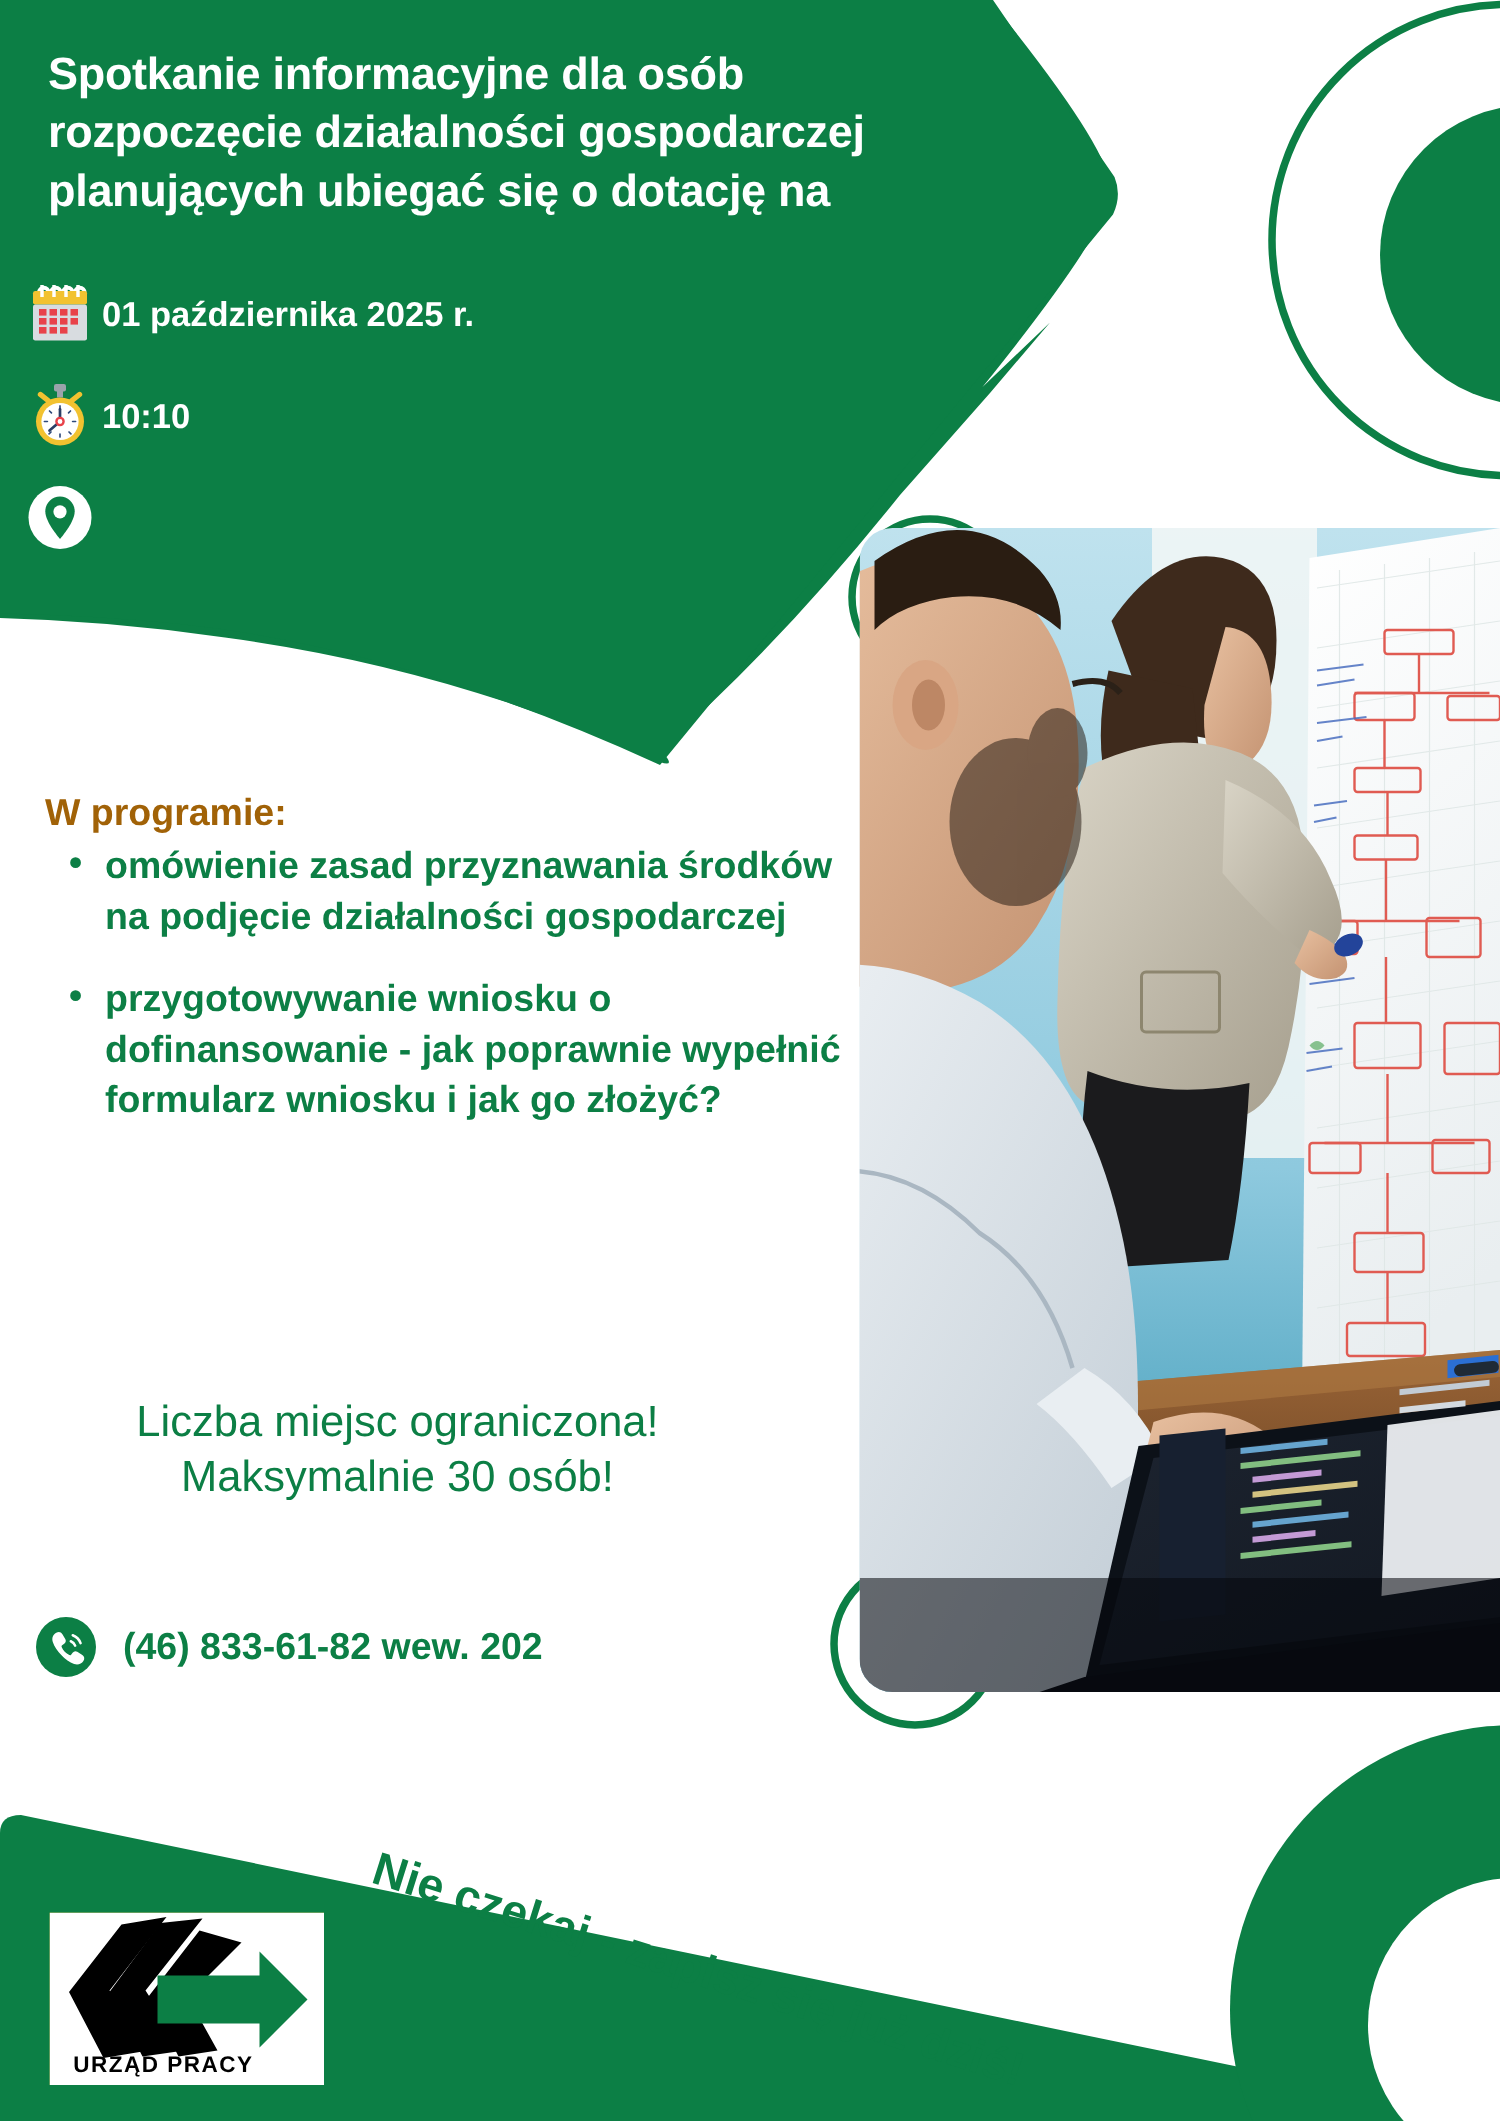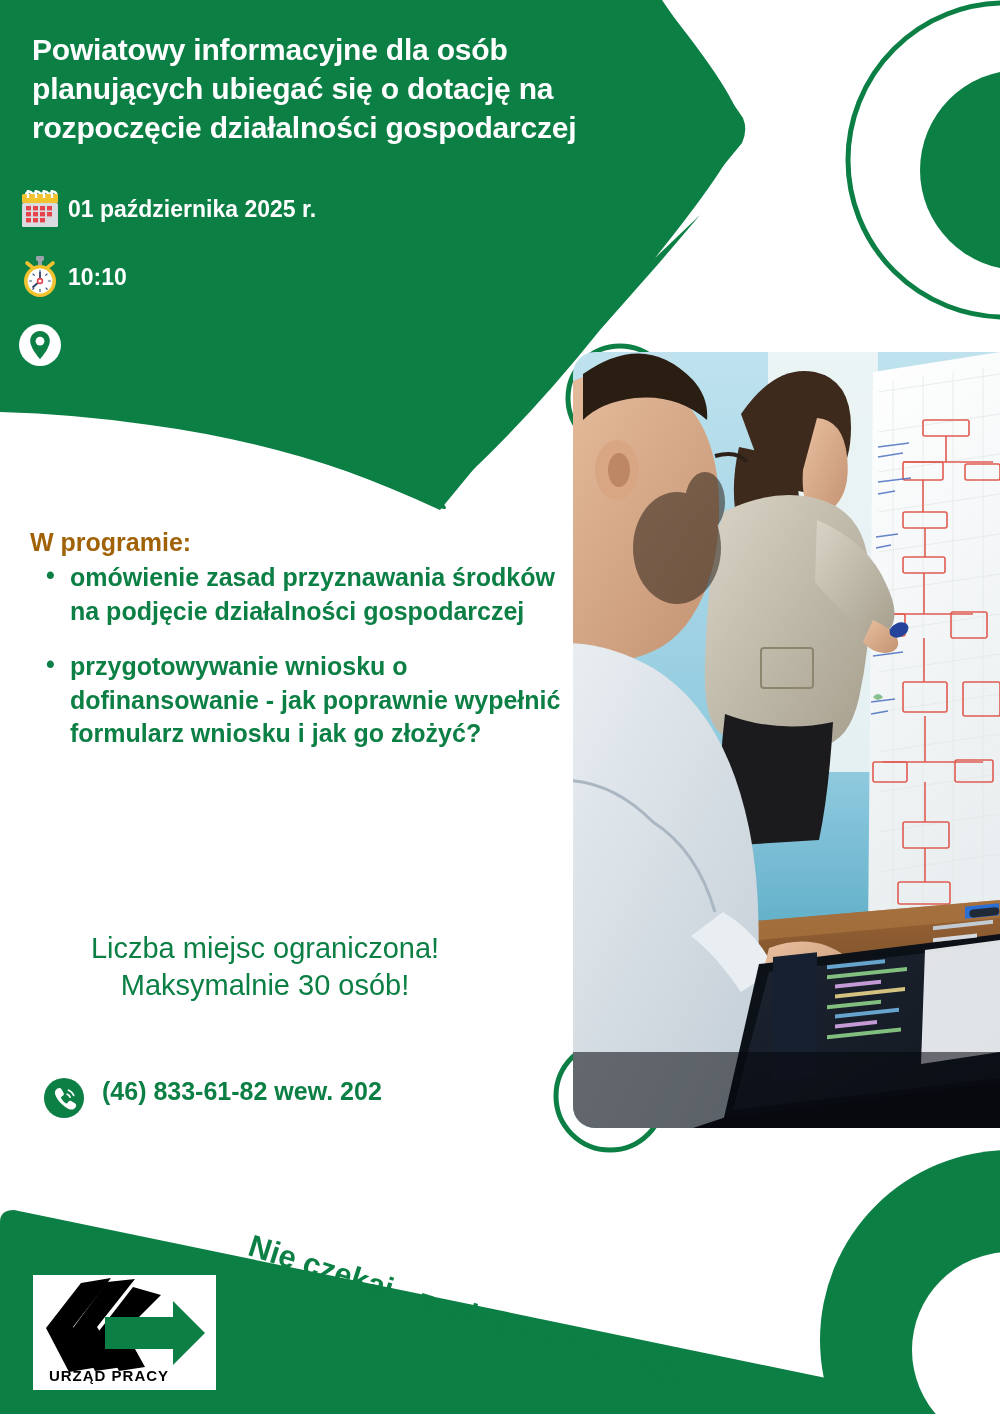--- a/index.html
+++ b/index.html
@@ -54,21 +54,21 @@
     content:"\2022"; position:absolute; left:16px; top:-2px; font-size:25px;
   }
 
   
   .highlight {
     position:absolute; left:0px; top:930px; width:530px;
     text-align:center; color:#0c7f45; font-size:29px; font-weight:normal; line-height:1.28;
   }
 
   
-  .phone { position:absolute; left:36px; top:1077px; display:flex; }
+  .phone { position:absolute; left:16px; top:1077px; display:flex; align-items:center; }
   .phone .ic { width:56px; flex:0 0 56px; display:flex; align-items:center; justify-content:center; }
   .phone .tx { color:#0c7f45; font-size:25px; font-weight:bold; margin-left:10px; }
 
   
   .banner { position:absolute; left:0; top:1150px; width:1000px; height:264px; }
   .cta {
     position:absolute; left:255px; top:1228px;
     color:#0c7f45; font-size:31px; font-weight:bold;
     transform:rotate(17.5deg); transform-origin:left top;
     white-space:nowrap;
@@ -250,23 +250,23 @@
 
       <path d="M150,766 L427,730 L427,776 L120,776 Z" fill="#090d12"></path>
 
       <path d="M0,700 L427,700 L427,776 L0,776 Z" fill="#05080c" opacity="0.55"></path>
 
       <rect x="396" y="558" width="30" height="8" rx="4" fill="#1f2a36" transform="rotate(-6 396 558)"></rect>
     </svg>
   </div>
 
   <div class="title">
-    <div>Powiatowy informacyjne dla osób</div>
+    <div>Spotkanie informacyjne dla osób</div>
+    <div>rozpoczęcie działalności gospodarczej</div>
     <div>planujących ubiegać się o dotację na</div>
-    <div>rozpoczęcie działalności gospodarczej</div>
   </div>
 
   <div class="info">
 
     <div class="info-row">
       <span class="ic">
         <svg class="ico" width="46" height="46" viewBox="0 0 46 46" aria-hidden="true">
           <g fill="none" stroke="#ffffff" stroke-width="2.6">
             <path d="M9,9 a3.2,3.2 0 0 1 6.4,0"></path>
               <path d="M17,9 a3.2,3.2 0 0 1 6.4,0"></path>

